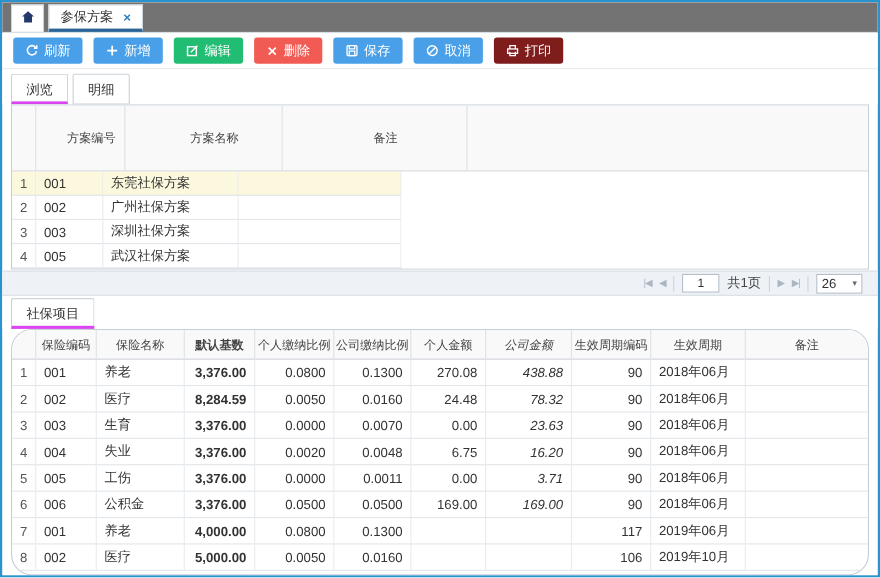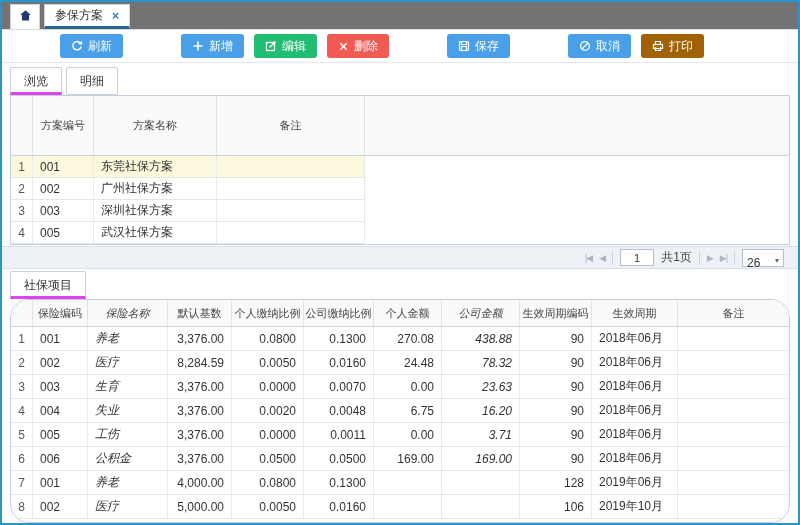--- a/index.html
+++ b/index.html
@@ -11,69 +11,69 @@
   .tabbar { height:28px; flex:0 0 28px; background:#737373; border-bottom:1px solid #d9dee3; display:flex; align-items:stretch; padding-left:8px; }
   .home-tab { width:30px; margin-top:2px; background:#fff; border:1px solid #cdd5dc; border-bottom:none; display:flex; align-items:center; justify-content:center; cursor:pointer; }
   .doc-tab { margin-top:2px; margin-left:4px; background:#fff; border:1px solid #cdd5dc; border-bottom:3px solid #2a6496; padding:0 10px; display:flex; align-items:center; gap:9px; cursor:pointer; }
   .doc-tab .title { color:#333; }
   .doc-tab .close { color:#2a7fc1; font-weight:bold; font-size:12px; cursor:pointer; }
 
   
   .toolbar { flex:0 0 33px; display:flex; align-items:center; gap:10px; padding:0 10px; border-bottom:1px solid #e4e8ec; background:#fff; }
   .btn { height:24px; padding:0 11px; border:none; border-radius:3px; color:#fff; font-size:12px; display:flex; align-items:center; gap:5px; cursor:pointer; font-family:inherit; }
   .btn svg { display:block; }
-  .btn-blue  { background:#4aa0e8;margin-left:48px; }
+  .btn-blue  { background:#4aa0e8; }
   .btn-green { background:#21bd73; }
   .btn-red   { background:#f15b54; }
-  .btn-teal  { background:#a16207; }
+  .btn-teal  { background:#7f1d1d; }
 
   
   .viewtabs { flex:0 0 32px; display:flex; align-items:flex-end; padding-left:8px; gap:4px; background:#fff; }
   .vtab { padding:5px 13px 4px; background:#fff; border:1px solid #c9d2da; border-radius:2px 2px 0 0; cursor:pointer; color:#333; }
   .vtab.active { border-bottom:3px solid #d946ef; padding-bottom:2px; }
 
   
   .grid { margin:0 8px; border:1px solid #c6ced6; background:#fff; }
   .g-head { display:flex; background:#f9f9f9; border-bottom:1px solid #cdd3d9; }
   .g-head .gc { display:flex; align-items:center; justify-content:center; border-right:1px solid #dde2e6; color:#444; font-size:11px; white-space:nowrap; overflow:hidden; }
   .g-head .gc.fill { border-right:none; }
   .g-row { display:flex; }
   .g-row .gc { display:flex; align-items:center; padding:0 7px; border-right:1px solid #e8ebee; border-bottom:1px solid #e2e5e9; white-space:nowrap; overflow:hidden; }
   .g-row .gc.fill { border-right:none; border-bottom:none; background:#fff; padding:0; }
   .gc.num { justify-content:center; color:#555; padding:0; }
   .gc.ar { justify-content:flex-end; }
   .g-row.selected .gc:not(.fill) { background:#fcf8dd; }
 
   
-  .upper .g-head { height:60px; }
+  .upper .g-head { height:60px;gap:20px; }
   .upper .g-row { height:22px; }
   .w-num { width:22px; flex:0 0 22px; }
   .w-code { width:61px; flex:0 0 61px; }
   .w-name { width:123px; flex:0 0 123px; }
   .w-remark { width:148px; flex:0 0 148px; }
   .fill { flex:1 1 auto; }
 
   
   .pager { flex:0 0 23px; margin-top:1px; background:#eef1f6; border-top:1px solid #d8dee4; border-bottom:1px solid #d8dee4; display:flex; align-items:center; justify-content:flex-end; gap:7px; padding-right:14px; }
   .pg-btn { color:#aab6c2; font-size:9px; letter-spacing:-1px; cursor:pointer; user-select:none; }
   .pg-sep { width:1px; height:14px; background:#ccd4dc; }
   .pg-input { width:34px; height:17px; border:1px solid #b6c0ca; font-size:11px; text-align:center; font-family:inherit; color:#333; background:#fff; }
   .pg-label { color:#444; }
-  .pg-select { height:18px; min-width:42px; border:1px solid #b6c0ca; background:#fff; display:flex; justify-content:space-between; padding:6px 4px; gap:4px; cursor:pointer; color:#333; }
+  .pg-select { height:18px; min-width:42px; border:1px solid #b6c0ca; background:#fff; display:flex; align-items:center; justify-content:space-between; padding:6px 4px; gap:4px; cursor:pointer; color:#333; }
   .pg-select .chev { font-size:8px; color:#667; }
 
   .subtabs { flex:0 0 30px; display:flex; align-items:flex-end; padding-left:8px; background:#fff; }
 
   
   .lower { flex:1 1 auto; overflow:hidden;border-radius:19px; }
   .lower .g-head { height:27px; }
   .lower .g-row { height:24px; }
   .w-c0 { width:55px; flex:0 0 55px; }
-  .w-c1 { width:80px; flex:0 0 80px;font-style:italic; }
-  .w-c2 { width:64px; flex:0 0 64px; }
+  .w-c1 { width:80px; flex:0 0 80px; }
+  .w-c2 { width:64px; flex:0 0 64px;font-weight:bold; }
   .w-c3 { width:72px; flex:0 0 72px; }
   .w-c4 { width:70px; flex:0 0 70px; }
   .w-c5 { width:68px; flex:0 0 68px; }
   .w-c6 { width:78px; flex:0 0 78px;font-style:italic; }
   .w-c7 { width:72px; flex:0 0 72px; }
   .w-c8 { width:86px; flex:0 0 86px; }
   .w-c9 { flex:1 1 auto; }
   .lower .g-row .w-c9 { border-right:none; }
   .lower .g-head .w-c9 { border-right:none; }
 </style>
@@ -321,21 +321,21 @@
       </div>
       <div class="g-row">
         <div class="gc num w-num">7</div>
         <div class="gc w-c0">001</div>
         <div class="gc w-c1">养老</div>
         <div class="gc ar w-c2">4,000.00</div>
         <div class="gc ar w-c3">0.0800</div>
         <div class="gc ar w-c4">0.1300</div>
         <div class="gc ar w-c5"></div>
         <div class="gc ar w-c6"></div>
-        <div class="gc ar w-c7">128</div>
+        <div class="gc ar w-c7">117</div>
         <div class="gc w-c8">2019年06月</div>
         <div class="gc w-c9"></div>
       </div>
       <div class="g-row">
         <div class="gc num w-num">8</div>
         <div class="gc w-c0">002</div>
         <div class="gc w-c1">医疗</div>
         <div class="gc ar w-c2">5,000.00</div>
         <div class="gc ar w-c3">0.0050</div>
         <div class="gc ar w-c4">0.0160</div>

